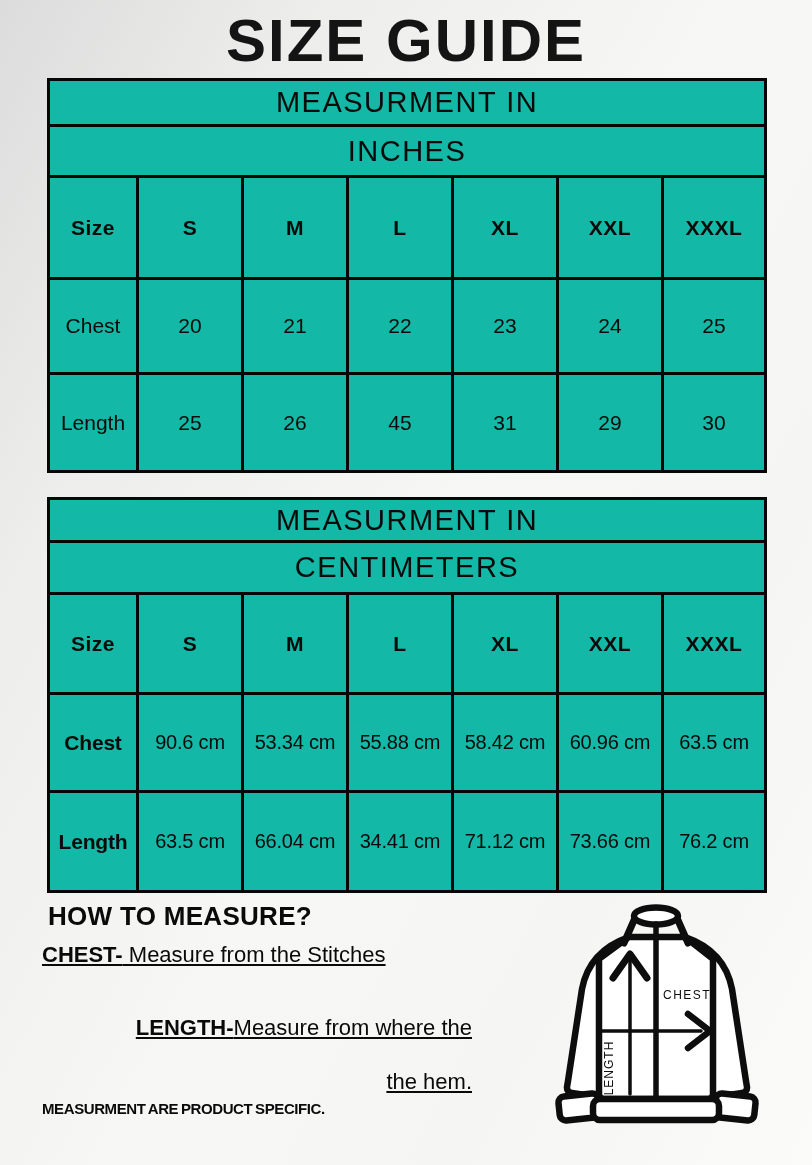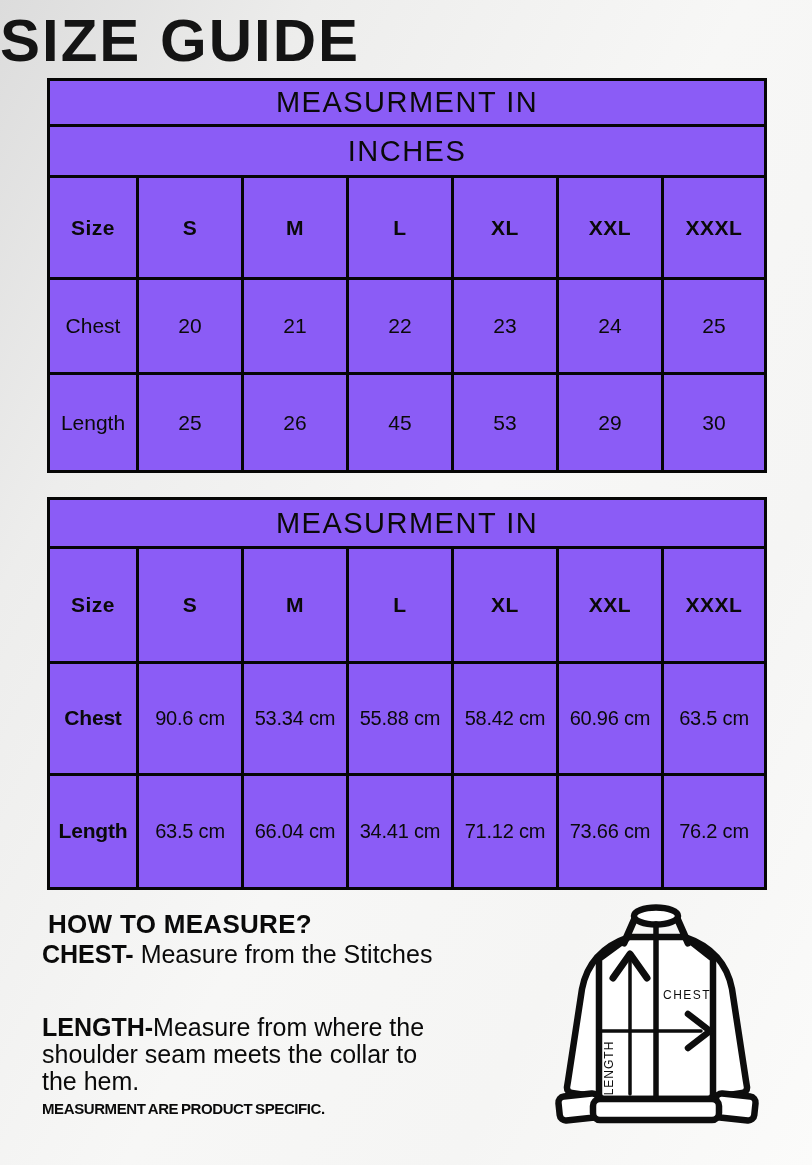--- a/index.html
+++ b/index.html
@@ -4,48 +4,48 @@
 <style>
   html,body{margin:0;padding:0;}
   body{
     width:812px;height:1165px;position:relative;overflow:hidden;
     font-family:"Liberation Sans","DejaVu Sans",sans-serif;
     color:#0a0a0a;
     background:linear-gradient(118deg,#dcdcdc 0%,#ededec 22%,#f7f7f6 52%,#f5f5f4 75%,#fbfbfa 100%);
   }
   .abs{position:absolute;}
   .page-title{
-    left:0;top:6px;width:812px;
+    left:0;top:6px;width:812px;text-align:center;
     font-size:60px;font-weight:600;letter-spacing:2px;color:#141414;
   }
   table.size-table{
-    border-collapse:collapse;table-layout:fixed;background:#8b5cf6;
+    border-collapse:collapse;table-layout:fixed;background:#14b8a6;
     width:717px;
   }
   table.size-table td{
     border:3px solid #060606;text-align:center;vertical-align:middle;
     padding:0;overflow:hidden;
   }
   .t1{left:47px;top:78px;}
   .t2{left:47px;top:497px;}
   .t1 table{height:392px;} .t2 table{height:393px;}
   tr.cap1 td,tr.cap2 td{font-size:29px;font-weight:500;letter-spacing:1.5px;}
   .t1 tr.cap1{height:46px;} .t1 tr.cap2{height:51px;margin-left:18px;}
   .t1 tr.hdr{height:102px;} .t1 tr.r-chest{height:95px;} .t1 tr.r-len{height:98px;}
   .t2 tr.cap1{height:43px;} .t2 tr.cap2{height:52px;}
   .t2 tr.hdr{height:100px;} .t2 tr.r-chest{height:98px;} .t2 tr.r-len{height:100px;}
   tr.hdr td{font-size:21px;font-weight:700;letter-spacing:.5px;}
   td.lbl{font-size:21px;font-weight:700;}
   .t1 tr.r-chest td,.t1 tr.r-len td{font-size:21px;font-weight:400;}
   .t2 tr.r-chest td,.t2 tr.r-len td{font-size:20px;font-weight:400;letter-spacing:-.2px;}
   .t2 tr.r-chest td.lbl,.t2 tr.r-len td.lbl{font-size:21px;font-weight:700;}
-  .how-heading{left:48px;top:901px;font-size:26px;font-weight:700;letter-spacing:.3px;margin-top:8px;}
-  .para{left:42px;top:941px;width:430px;font-size:25px;line-height:27px;margin:0;}
+  .how-heading{left:48px;top:901px;font-size:26px;font-weight:700;letter-spacing:.3px;}
+  .para{left:42px;top:941px;width:430px;font-size:22px;line-height:27px;margin:0;text-decoration:underline;}
   .para b{font-weight:700;}
-  .para2{top:1014px;}
+  .para2{top:1014px;text-align:right;}
   .note{left:42px;top:1100px;font-size:15px;font-weight:700;letter-spacing:-.4px;word-spacing:-1px;}
   .jacket{left:551px;top:897px;}
 </style>
 </head>
 <body>
 
 <div class="abs page-title">SIZE GUIDE</div>
 
 <div class="abs t1">
   <table class="size-table">
@@ -81,21 +81,21 @@
         <td>22</td>
         <td>23</td>
         <td>24</td>
         <td>25</td>
       </tr>
       <tr class="r-len">
         <td class="lbl">Length</td>
         <td>25</td>
         <td>26</td>
         <td>45</td>
-        <td>53</td>
+        <td>31</td>
         <td>29</td>
         <td>30</td>
       </tr>
     </tbody>
   </table>
 </div>
 
 <div class="abs t2">
   <table class="size-table">
     <colgroup>
@@ -103,20 +103,23 @@
         <col style="width:105px">
         <col style="width:105px">
         <col style="width:105px">
       <col style="width:105px">
         <col style="width:105px">
         <col style="width:103px">
     </colgroup>
     <tbody>
       <tr class="cap1">
           <td colspan="7">MEASURMENT IN</td>
+        </tr>
+      <tr class="cap2">
+          <td colspan="7">CENTIMETERS</td>
         </tr>
       <tr class="hdr">
         <td class="lbl">Size</td>
         <td>S</td>
         <td>M</td>
         <td>L</td>
         <td>XL</td>
         <td>XXL</td>
         <td>XXXL</td>
       </tr>
@@ -144,21 +147,21 @@
 
 <div class="abs how-heading">HOW TO MEASURE?</div>
 
 <p class="abs para">
   <b>CHEST-</b><span> Measure from the Stitches</span><br>
   <br>
 </p>
 
 <p class="abs para para2">
   <b>LENGTH-</b><span>Measure from where the</span><br>
-  <span>shoulder seam meets the collar to</span><br>
+  <br>
   <span>the hem.</span>
 </p>
 
 <div class="abs note">MEASURMENT ARE PRODUCT SPECIFIC.</div>
 
 <svg class="abs jacket" width="212" height="242" viewBox="0 0 212 242">
   <g stroke="#0d0d0d" fill="#ffffff" stroke-width="6.5" stroke-linejoin="round" stroke-linecap="round">
     <path d="M78 40 C52 49 36 66 31 92 C26 126 21 158 17 184 L16 190 C15.7 193 17.5 195.5 21 196 L44 199.5 C47.5 200 50 198 50.5 194.5 C53.5 169 56.5 141 57.5 117 L59 58 Z"></path>
     <path d="M134 40 C160 49 176 66 181 92 C186 126 191 158 195 184 L196 190 C196.3 193 194.5 195.5 191 196 L168 199.5 C164.5 200 162 198 161.5 194.5 C158.5 169 155.5 141 154.5 117 L153 58 Z"></path>
     <rect x="8" y="198" width="40" height="24" rx="6" transform="rotate(-6 28 210)"></rect>

